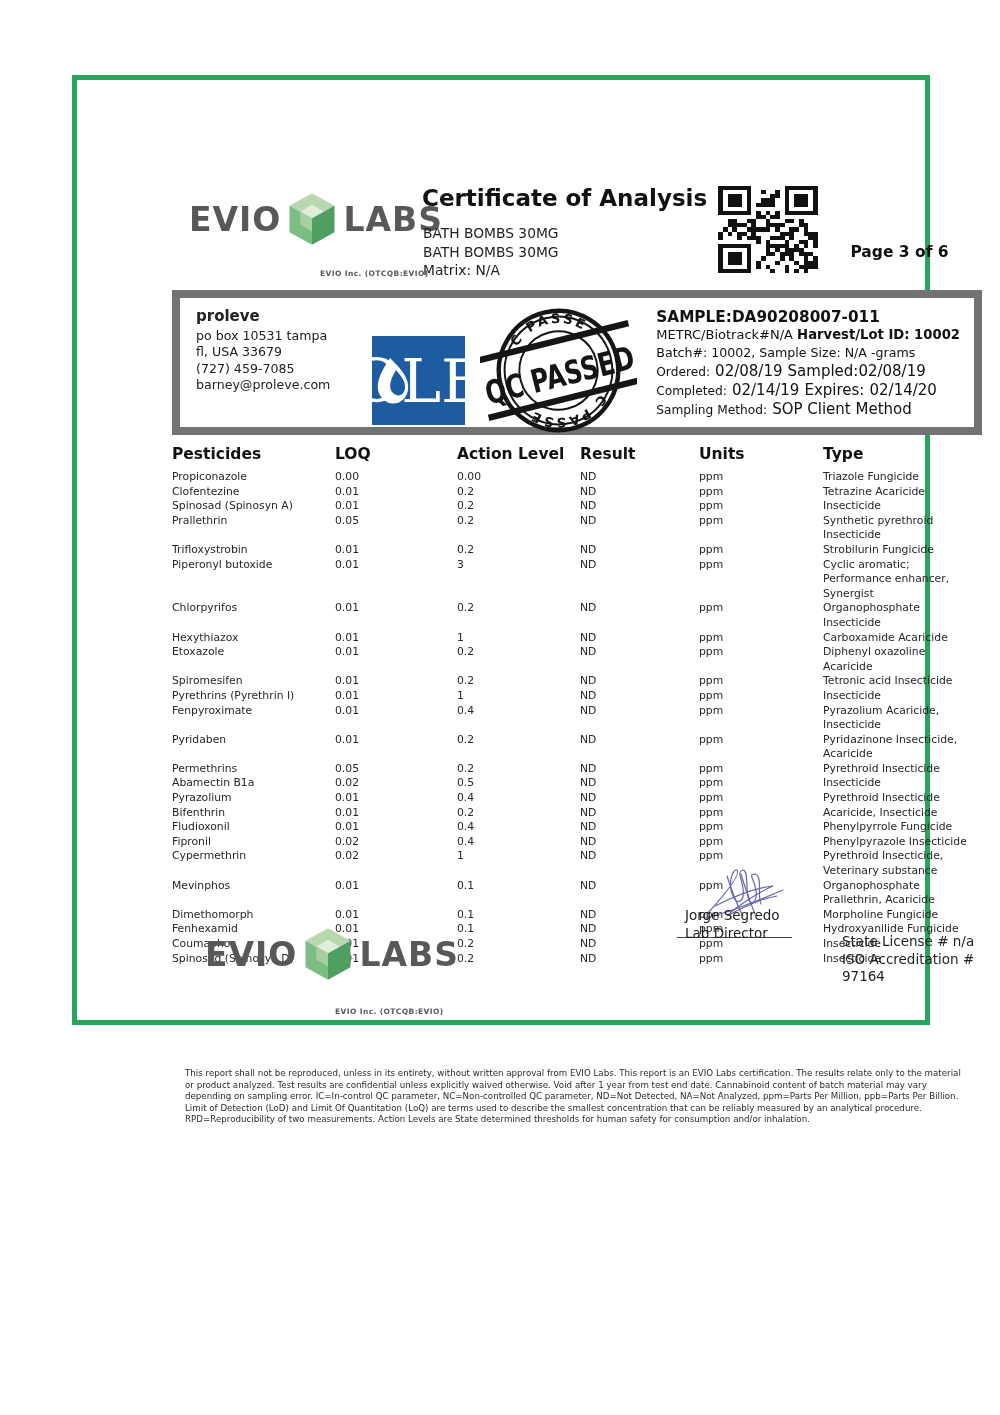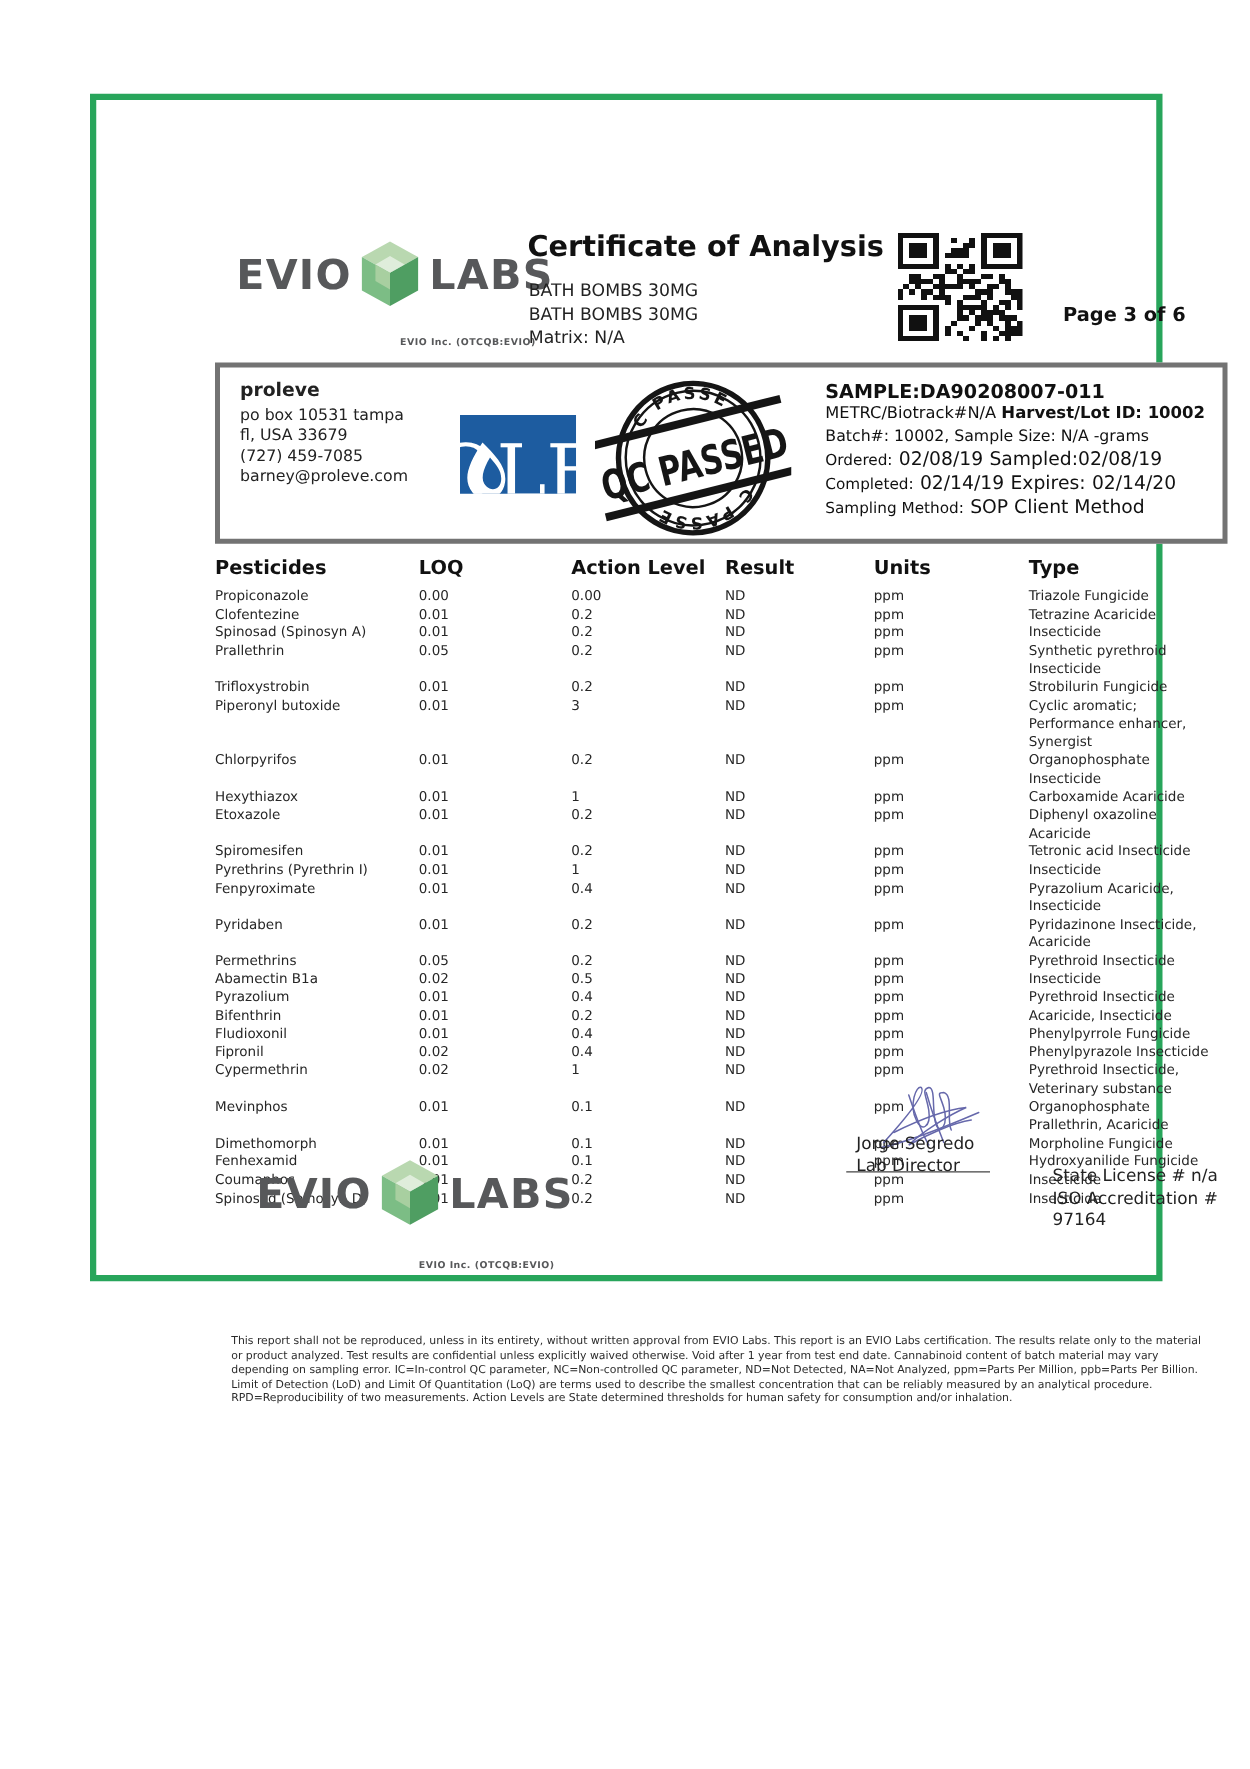--- a/index.html
+++ b/index.html
@@ -21,25 +21,25 @@
   }
   .logo-header{left:112px;top:110px;}
   .tagline-header{left:243px;top:152px;}
   .coa-title{position:absolute;left:345px;top:105px;font-size:23px;font-weight:bold;color:#111;}
   .product-block{position:absolute;left:346px;top:144px;font-size:13.8px;line-height:18.5px;color:#222;}
   .qr{position:absolute;left:641px;top:106px;width:100px;height:87px;}
   .page-label{position:absolute;left:740px;top:163px;width:165px;text-align:center;font-size:15.5px;font-weight:bold;color:#111;}
   
   .sample-box{
     position:absolute;left:95px;top:210px;width:810px;height:145px;
-    border:4px solid #737373;box-sizing:border-box;background:#fff;
+    border:8px solid #737373;box-sizing:border-box;background:#fff;
   }
   .client-block{position:absolute;left:16px;top:10px;font-size:12.6px;line-height:16.5px;color:#222;}
   .client-name{font-weight:bold;font-size:15px;margin-bottom:3px;}
-  .client-logo{position:absolute;left:192px;top:38px;width:93px;height:63px;overflow:hidden;}
+  .client-logo{position:absolute;left:192px;top:38px;width:93px;height:89px;overflow:hidden;}
   .qc-stamp{position:absolute;left:300px;top:5px;width:157px;height:135px;}
   .sample-details{position:absolute;right:14px;top:10px;text-align:left;color:#111;line-height:18px;white-space:nowrap;}
   .sd-id{font-size:15.3px;font-weight:bold;}
   .sd-metrc{font-size:13px;}
   .sd-metrc b{font-size:13.2px;}
   .sd-batch{font-size:12.6px;}
   .sd-lbl{font-size:12.2px;}
   .sd-val{font-size:15px;}
   
   .ptable{position:absolute;left:95px;top:365px;width:808px;}

